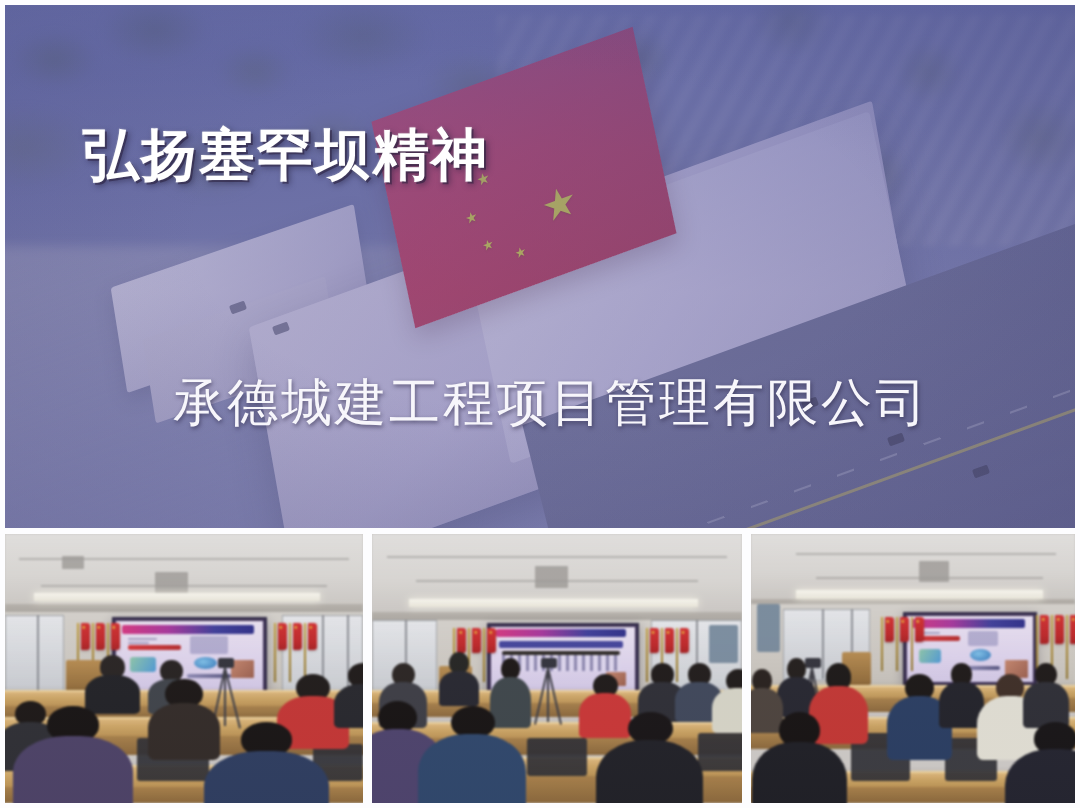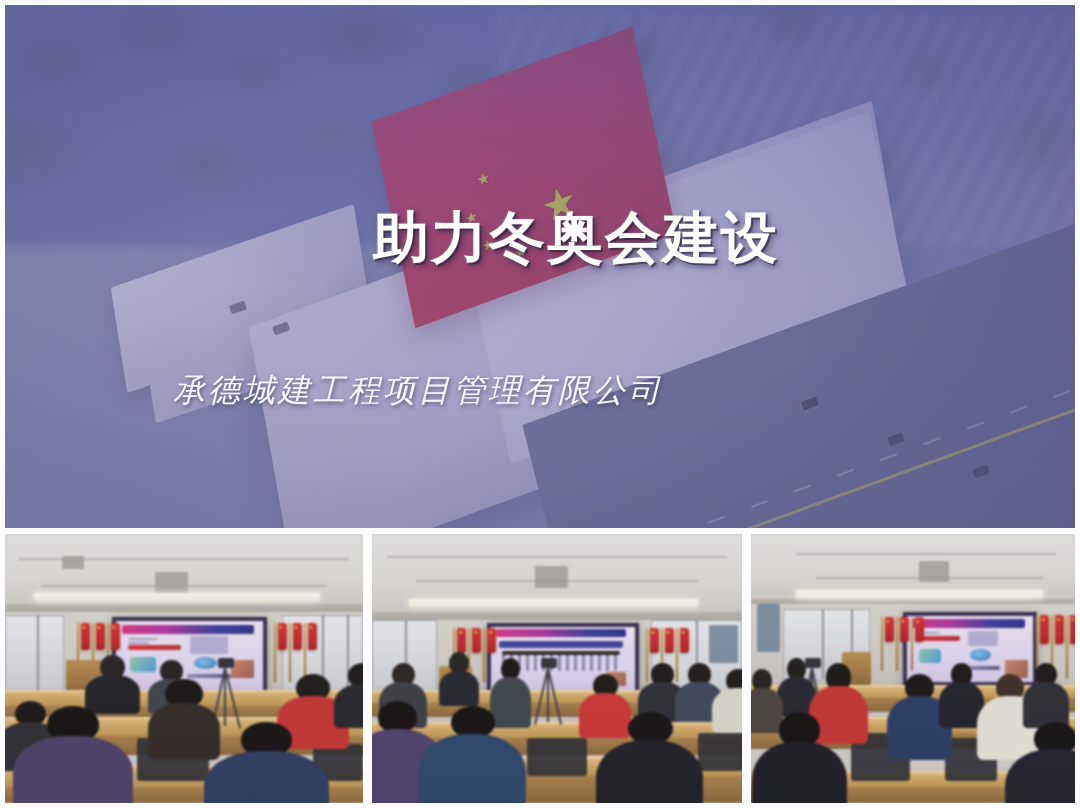--- a/index.html
+++ b/index.html
@@ -167,24 +167,23 @@
   .head-1{left:78px;top:113px;font-size:56px;}
   .head-2{left:368px;top:196px;font-size:56px;}
   .sub-role{
     position:absolute;left:362px;top:296px;
     font-size:27px;color:#f2f0f7;font-weight:400;
     letter-spacing:13px;white-space:nowrap;
     text-shadow:1px 1px 3px rgba(40,35,65,.6);
   }
   .sub-company{
     position:absolute;left:168px;top:364px;
-    font-size:32px;color:#f7f6fb;font-weight:400;
+    font-size:51px;color:#f7f6fb;font-weight:400;
     letter-spacing:3px;white-space:nowrap;
     text-shadow:1px 2px 4px rgba(40,35,65,.6);
-    font-style:italic;
   }
 
   
   .strip{position:absolute;left:5px;top:534px;width:1070px;height:269px;}
   .shot{
     position:absolute;top:0;height:269px;overflow:hidden;background:#cfcbc6;
   }
   .shot.s1{left:0;width:358px;}
   .shot.s2{left:367px;width:370px;}
   .shot.s3{left:746px;width:324px;}
@@ -307,21 +306,21 @@
       <div class="car c2"></div>
       <div class="car c3"></div>
       <div class="car c4"></div>
       <div class="car c5"></div>
 
       <div class="hero-tint"></div>
       <div class="hero-vignette"></div>
     </div>
 
     <div class="hero-text">
-      <div class="head-line head-2">助力冬奥会建设</div>
+      <div class="head-line head-1">弘扬塞罕坝精神</div>
       <div class="sub-company">承德城建工程项目管理有限公司</div>
     </div>
   </div>
 
   <div class="strip">
 
     <div class="shot s1">
       <div class="blurwrap">
       <div class="room">
         <div class="ceiling"></div>

